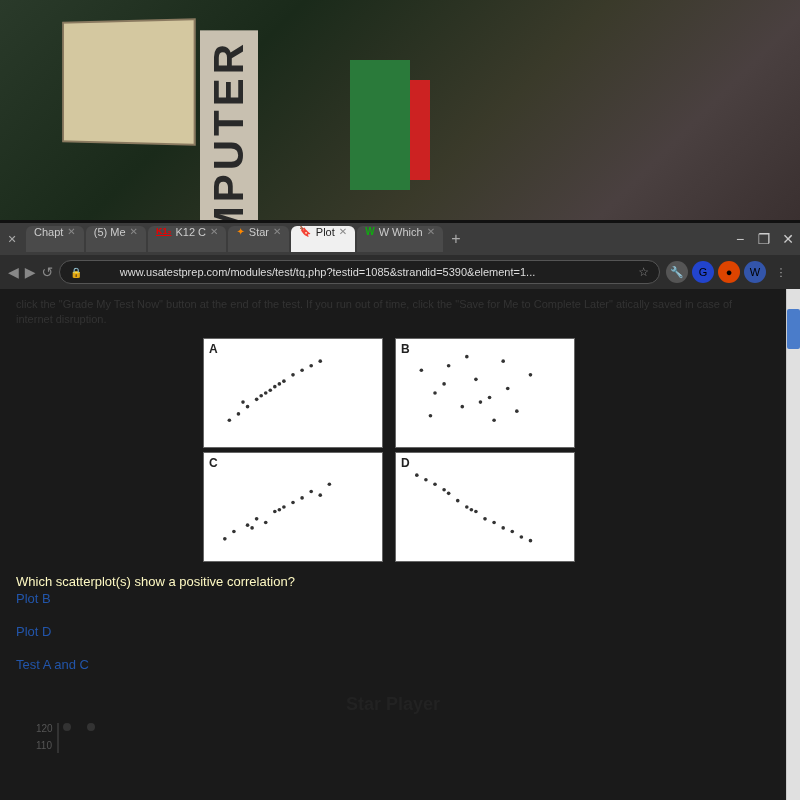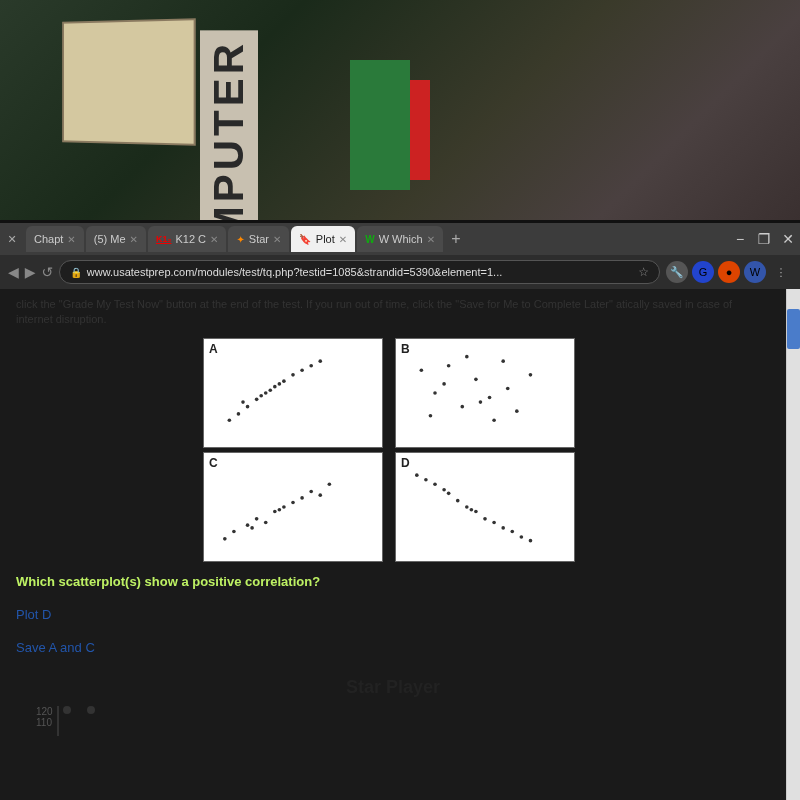--- a/index.html
+++ b/index.html
@@ -93,21 +93,21 @@
       align-items: center;
       justify-content: center;
       color: #aaa;
       font-size: 11px;
       cursor: pointer;
       margin-right: 4px;
     }
 
     .tab {
       display: flex;
-      align-items: center;
+      align-items: flex-start;
       height: 26px;
       padding: 0 8px;
       border-radius: 6px 6px 0 0;
       font-size: 11px;
       color: #ccc;
       background: #4a4a4a;
       gap: 4px;
       cursor: pointer;
       white-space: nowrap;
       max-width: 100px;
@@ -274,23 +274,22 @@
       color: #222;
     }
 
     .plot-canvas {
       width: 100%;
       height: 100%;
     }
 
     .question-text {
       font-size: 13px;
-      color: #bef264;
-      margin-bottom: 16px;
-      font-weight: bold;
+      color: #fef9c3;
+      margin-bottom: 0;
     }
 
     .answer-option {
       font-size: 13px;
       color: #2255aa;
       margin-bottom: 14px;
       cursor: pointer;
       padding: 2px 0;
     }
 
@@ -361,21 +360,21 @@
     </div>
   </div>
 
   <div class="address-bar">
     <div class="nav-btn">◀</div>
     <div class="nav-btn">▶</div>
     <div class="nav-btn">↺</div>
 
     <div class="url-field">
       <span style="color:#888;font-size:10px;">🔒</span>
-      <span style="font-size:11px;color:#ddd;">www.usatestprep.com/modules/test/tq.php?testid=1085&amp;strandid=5390&amp;element=1...</span>
+      <span style="font-size:11px;color:#ddd;margin-left:33px;">www.usatestprep.com/modules/test/tq.php?testid=1085&amp;strandid=5390&amp;element=1...</span>
       <div class="url-icons">
         <span class="url-icon">☆</span>
       </div>
     </div>
 
     <div class="browser-icons">
       <div class="b-icon" style="background:#555;">🔧</div>
       <div class="b-icon" style="background:#2244cc;">G</div>
       <div class="b-icon" style="background:#dd4400;">●</div>
       <div class="b-icon" style="background:#3355aa;">W</div>
@@ -476,29 +475,30 @@
           <circle cx="140" cy="92" r="2" fill="#333"></circle>
           <circle cx="45" cy="36" r="2" fill="#333"></circle>
           <circle cx="75" cy="58" r="2" fill="#333"></circle>
         </svg>
       </div>
 
     </div>
 
     <p class="question-text">Which scatterplot(s) show a positive correlation?</p>
 
+    <div class="answer-option">Plot B</div>
     <div class="answer-option">Plot D</div>
-    <div class="answer-option">Save A and C</div>
+    <div class="answer-option">Test A and C</div>
 
     <div class="section-title">Star Player</div>
 
     <div style="display:flex;align-items:flex-start;margin-left:20px;font-size:10px;color:#555;">
       <div>
         <div>120</div>
-        <div style="">110</div>
+        <div style="margin-top:6px;">110</div>
       </div>
       <div style="width:2px;height:30px;background:#333;margin:0 4px;"></div>
       <div style="display:flex;gap:6px;align-items:flex-end;">
         <div style="width:8px;height:8px;border-radius:50%;background:#333;"></div>
         <div style="width:8px;height:8px;border-radius:50%;background:#333;margin-left:10px;"></div>
       </div>
     </div>
 
   </div>
 

